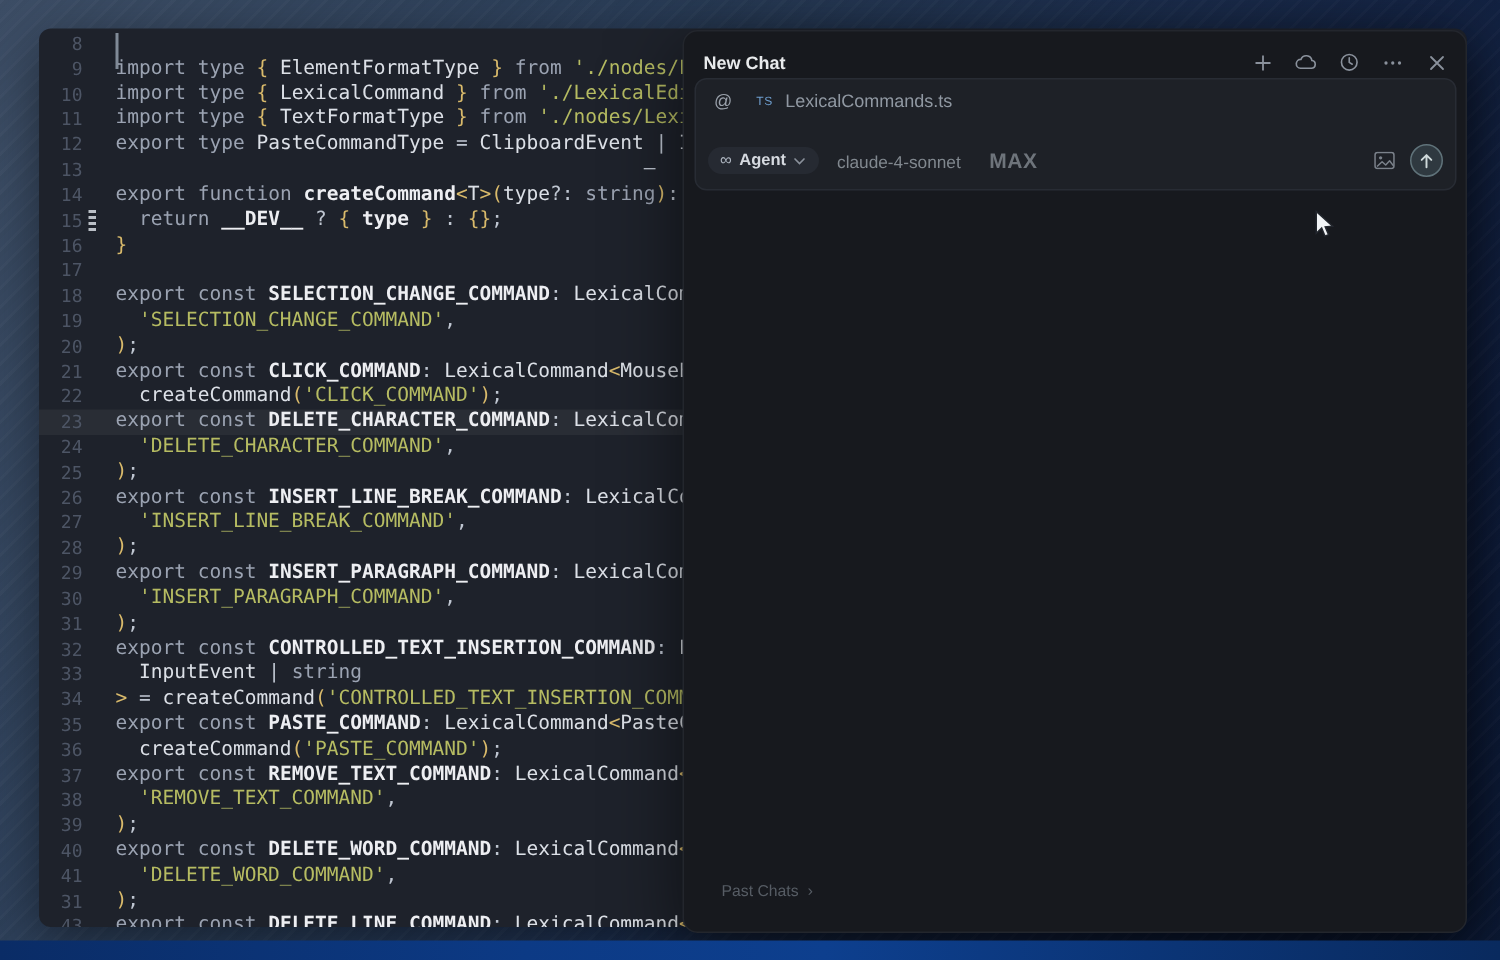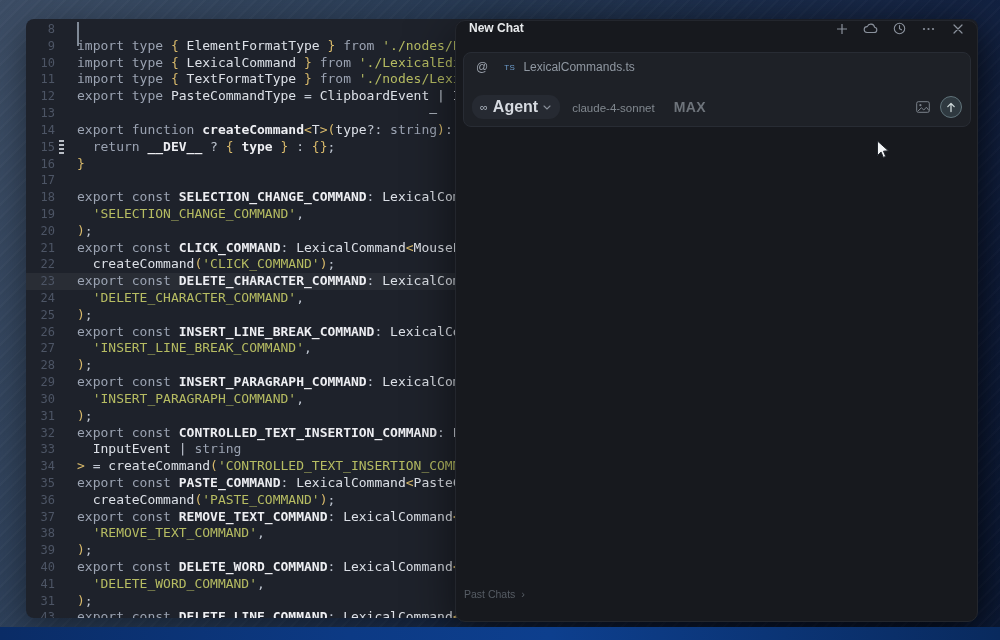--- a/index.html
+++ b/index.html
@@ -24,46 +24,46 @@
     background:repeating-linear-gradient(180deg,#d6dbe2 0 2px,transparent 2px 4px);opacity:.85;}
   .lc{white-space:pre;flex:1 1 auto;overflow:hidden;}
   .tok-kw{color:#9ba3b2}.tok-ty{color:#dce0e7}.tok-cn{color:#edeef2;font-weight:700}
   .tok-id{color:#dce0e7}.tok-st{color:#b6bc62}.tok-pu{color:#d9ba6b}
   .tok-pr{color:#d9ba6b}.tok-op{color:#bfc6d1}.tok-pl{color:#dce0e7}
   .caret{position:absolute;left:51px;top:3px;width:2px;height:24px;background:#a9b6c6;opacity:.7;}
   
   .chat-panel{position:absolute;left:455px;top:20px;width:523px;height:602px;
     background:#17191e;border-radius:10px;box-shadow:0 14px 48px rgba(0,0,0,0.55);
     border:1px solid #23262d;box-sizing:border-box;}
-  .chat-header{position:absolute;left:0;top:0;right:0;height:28px;display:flex;align-items:flex-start;}
+  .chat-header{position:absolute;left:0;top:0;right:0;height:28px;display:flex;align-items:flex-end;}
   .chat-title{margin-left:13px;font-size:12px;font-weight:700;color:#e8eaec;}
   .header-icons{margin-left:auto;margin-right:12px;display:flex;align-items:center;gap:14px;}
   .hicon{width:15px;height:15px;display:flex;align-items:center;justify-content:center;
     color:#8a919c;font-size:14px;line-height:1;cursor:default;}
   .hicon svg{display:block;}
   .input-card{position:absolute;left:7px;top:31px;width:508px;height:75px;
     background:#1e2127;border:1px solid #282c34;border-radius:8px;box-sizing:border-box;}
   .ctx-row{position:absolute;left:12px;top:7px;display:flex;align-items:center;gap:8px;}
   .at-icon{color:#9aa1ab;font-size:12px;}
   .ts-badge{color:#6f9fd0;font-size:8px;font-weight:400;letter-spacing:.5px;margin-left:8px;}
   .ctx-file{color:#9098a2;font-size:12px;}
   .msg-text{position:absolute;left:12px;top:27px;color:#e3e6ea;font-size:12.5px;}
   .controls-row{position:absolute;left:8px;right:8px;bottom:8px;height:22px;display:flex;align-items:center;}
   .agent-pill{display:flex;align-items:center;gap:5px;background:#262a32;border-radius:11px;
     padding:3px 9px 3px 8px;}
   .inf-icon{color:#aeb6c0;font-size:11px;line-height:1;}
-  .agent-label{color:#d6dae0;font-size:16px;font-weight:600;}
+  .agent-label{color:#d6dae0;font-size:11px;font-weight:600;}
   .model-row{display:flex;align-items:baseline;gap:19px;margin-left:12px;}
   .model-name{color:#81888f;font-size:11.5px;}
   .model-tag{color:#6e747b;font-size:14px;font-weight:600;letter-spacing:.4px;}
   .spacer{flex:1 1 auto;}
   .img-btn{color:#7b828b;margin-right:10px;display:flex;}
   .send-btn{width:22px;height:22px;border-radius:50%;background:#2f3940;
     border:1.5px solid #60737a;box-sizing:border-box;display:flex;align-items:center;justify-content:center;}
-  .past-chats{position:absolute;left:8px;top:567px;display:flex;align-items:flex-end;gap:6px;
+  .past-chats{position:absolute;left:25px;top:567px;display:flex;align-items:flex-end;gap:6px;
     color:#565c64;font-size:10.5px;}
   .chev{color:#565c64;font-size:11px;}
   
   .mouse-cursor{position:absolute;left:876px;top:140px;pointer-events:none;}
 </style>
 </head>
 <body>
 
 <div class="stage">
 

